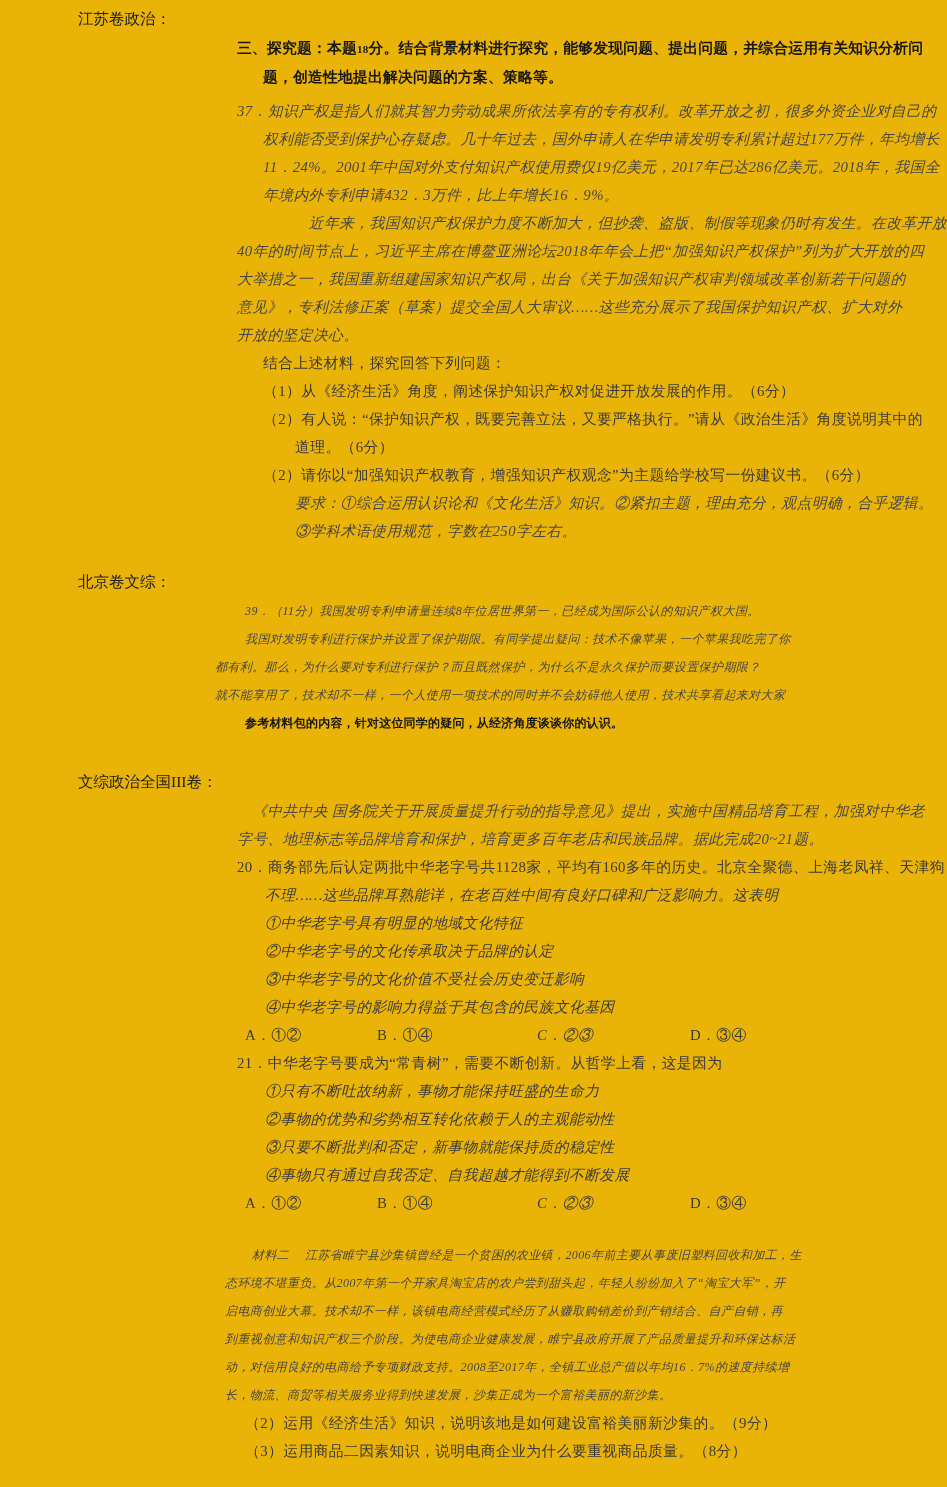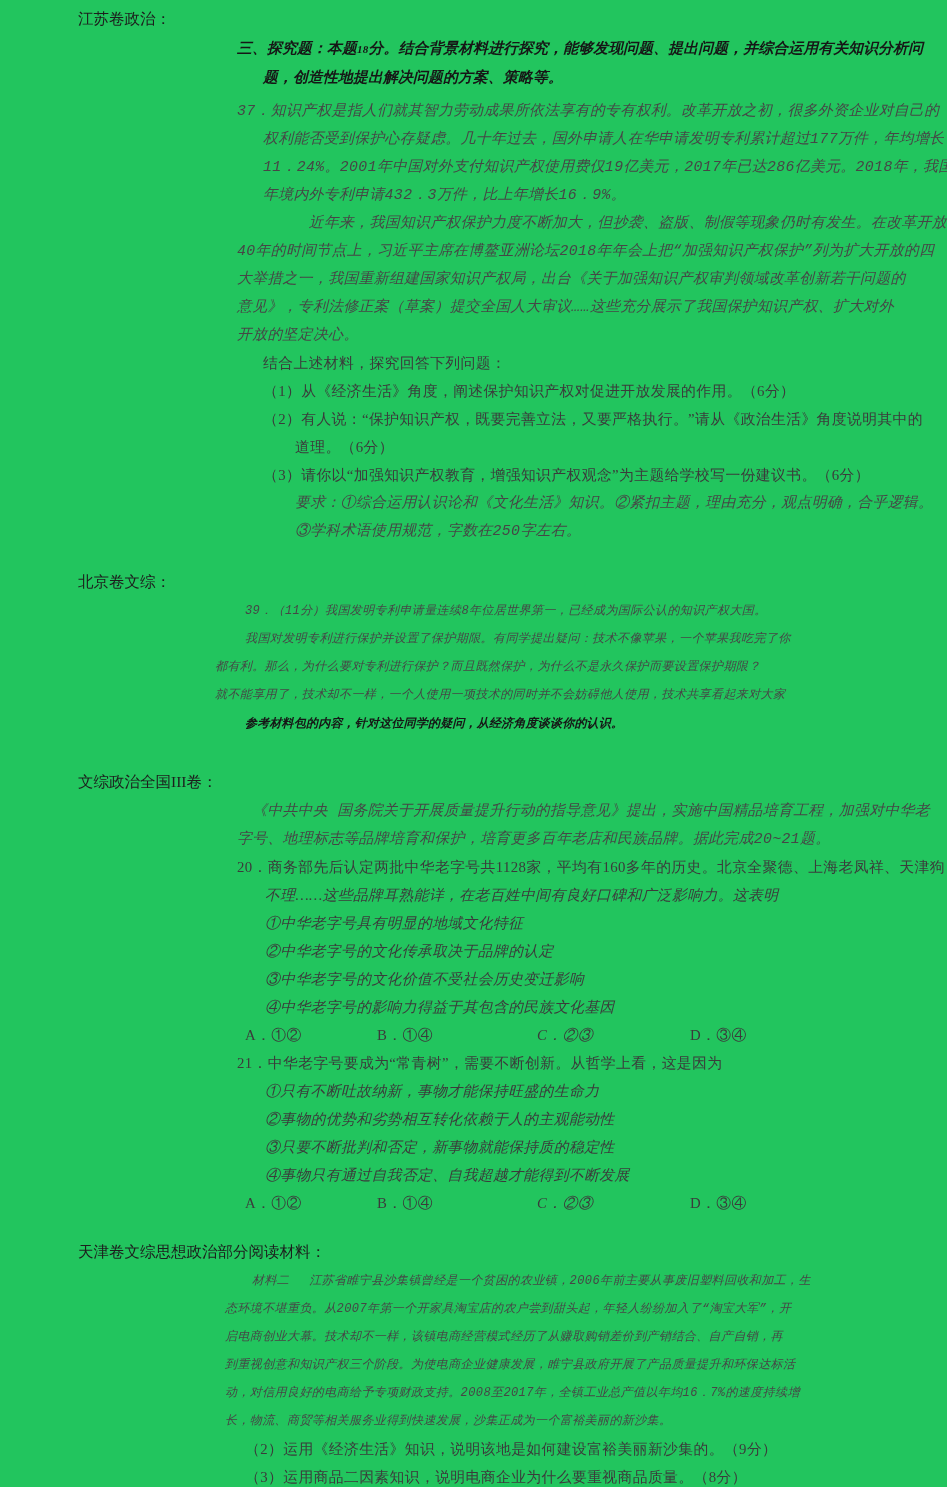--- a/index.html
+++ b/index.html
@@ -1,26 +1,26 @@
 <!DOCTYPE html>
 <html><head>
 <meta charset="utf-8">
 <style>
   html,body{margin:0;padding:0;background:#ffffff;}
   .page{
-    width:947px;height:1487px;background:#22c55e;overflow:hidden;
+    width:947px;height:1487px;background:#eab308;overflow:hidden;
     box-sizing:border-box;padding-top:8px;
     font-family:"Liberation Serif","DejaVu Serif",serif;
     color:#3b3b3b;
   }
   .sec-head{margin-left:78px;font-size:15.5px;line-height:22px;margin-bottom:4px;color:#1d1d1d;}
   .ln{font-size:14.8px;line-height:28px;white-space:nowrap;letter-spacing:0.4px;}
   .lg{font-size:12px;}
-  .b{font-weight:bold;color:#161616;letter-spacing:0.2px;font-style:italic;}
-  .it{font-style:italic;color:#464646;font-family:Liberation Mono, monospace;}
+  .b{font-weight:bold;color:#161616;letter-spacing:0.2px;}
+  .it{font-style:italic;color:#464646;}
   .sub{font-size:11px;}
   .gap6{margin-top:6px;}
   .mt26{margin-top:26px;}
   .mt34{margin-top:34px;}
   .mt24{margin-top:24px;}
   .ml215{margin-left:215px;}
   .ml225{margin-left:225px;}
   .ml237{margin-left:237px;}
   .ml245{margin-left:245px;}
   .ml252{margin-left:252px;}
@@ -48,21 +48,21 @@
     <div class="ln it ml263">年境内外专利申请432．3万件，比上年增长16．9%。</div>
     <div class="ln it ml300">近年来，我国知识产权保护力度不断加大，但抄袭、盗版、制假等现象仍时有发生。在改革开放</div>
     <div class="ln it ml237">40年的时间节点上，习近平主席在博鳌亚洲论坛2018年年会上把“加强知识产权保护”列为扩大开放的四</div>
     <div class="ln it ml237">大举措之一，我国重新组建国家知识产权局，出台《关于加强知识产权审判领域改革创新若干问题的</div>
     <div class="ln it ml237">意见》，专利法修正案（草案）提交全国人大审议……这些充分展示了我国保护知识产权、扩大对外</div>
     <div class="ln it ml237">开放的坚定决心。</div>
     <div class="ln ml263">结合上述材料，探究回答下列问题：</div>
     <div class="ln ml263">（1）从《经济生活》角度，阐述保护知识产权对促进开放发展的作用。（6分）</div>
     <div class="ln ml263">（2）有人说：“保护知识产权，既要完善立法，又要严格执行。”请从《政治生活》角度说明其中的</div>
     <div class="ln ml295">道理。（6分）</div>
-    <div class="ln ml263">（3）请你以“加强知识产权教育，增强知识产权观念”为主题给学校写一份建议书。（6分）</div>
+    <div class="ln ml263">（2）请你以“加强知识产权教育，增强知识产权观念”为主题给学校写一份建议书。（6分）</div>
     <div class="ln it ml295">要求：①综合运用认识论和《文化生活》知识。②紧扣主题，理由充分，观点明确，合乎逻辑。</div>
     <div class="ln it ml295">③学科术语使用规范，字数在250字左右。</div>
   </div>
 
   <div class="mt26">
     <div class="sec-head">北京卷文综：</div>
     <div class="ln it lg ml245">39．（11分）我国发明专利申请量连续8年位居世界第一，已经成为国际公认的知识产权大国。</div>
     <div class="ln it lg ml245">我国对发明专利进行保护并设置了保护期限。有同学提出疑问：技术不像苹果，一个苹果我吃完了你</div>
     <div class="ln it lg ml215">都有利。那么，为什么要对专利进行保护？而且既然保护，为什么不是永久保护而要设置保护期限？</div>
     <div class="ln it lg ml215">就不能享用了，技术却不一样，一个人使用一项技术的同时并不会妨碍他人使用，技术共享看起来对大家</div>
@@ -92,21 +92,20 @@
     <div class="ln ml265">④事物只有通过自我否定、自我超越才能得到不断发展</div>
     <div class="ln opts">
       <span class="o1">A．①②</span>
       <span class="o2">B．①④</span>
       <span class="o3">C．②③</span>
       <span class="o4">D．③④</span>
     </div>
   </div>
 
   <div class="mt24">
-    <div class="sec-head">天津卷文综思想政治部分阅读材料：</div>
     <div class="ln it lg ml252">材料二　 江苏省睢宁县沙集镇曾经是一个贫困的农业镇，2006年前主要从事废旧塑料回收和加工，生</div>
     <div class="ln it lg ml225">态环境不堪重负。从2007年第一个开家具淘宝店的农户尝到甜头起，年轻人纷纷加入了“淘宝大军”，开</div>
     <div class="ln it lg ml225">启电商创业大幕。技术却不一样，该镇电商经营模式经历了从赚取购销差价到产销结合、自产自销，再</div>
     <div class="ln it lg ml225">到重视创意和知识产权三个阶段。为使电商企业健康发展，睢宁县政府开展了产品质量提升和环保达标活</div>
     <div class="ln it lg ml225">动，对信用良好的电商给予专项财政支持。2008至2017年，全镇工业总产值以年均16．7%的速度持续增</div>
     <div class="ln it lg ml225">长，物流、商贸等相关服务业得到快速发展，沙集正成为一个富裕美丽的新沙集。</div>
     <div class="ln ml245">（2）运用《经济生活》知识，说明该地是如何建设富裕美丽新沙集的。（9分）</div>
     <div class="ln ml245">（3）运用商品二因素知识，说明电商企业为什么要重视商品质量。（8分）</div>
   </div>
 

